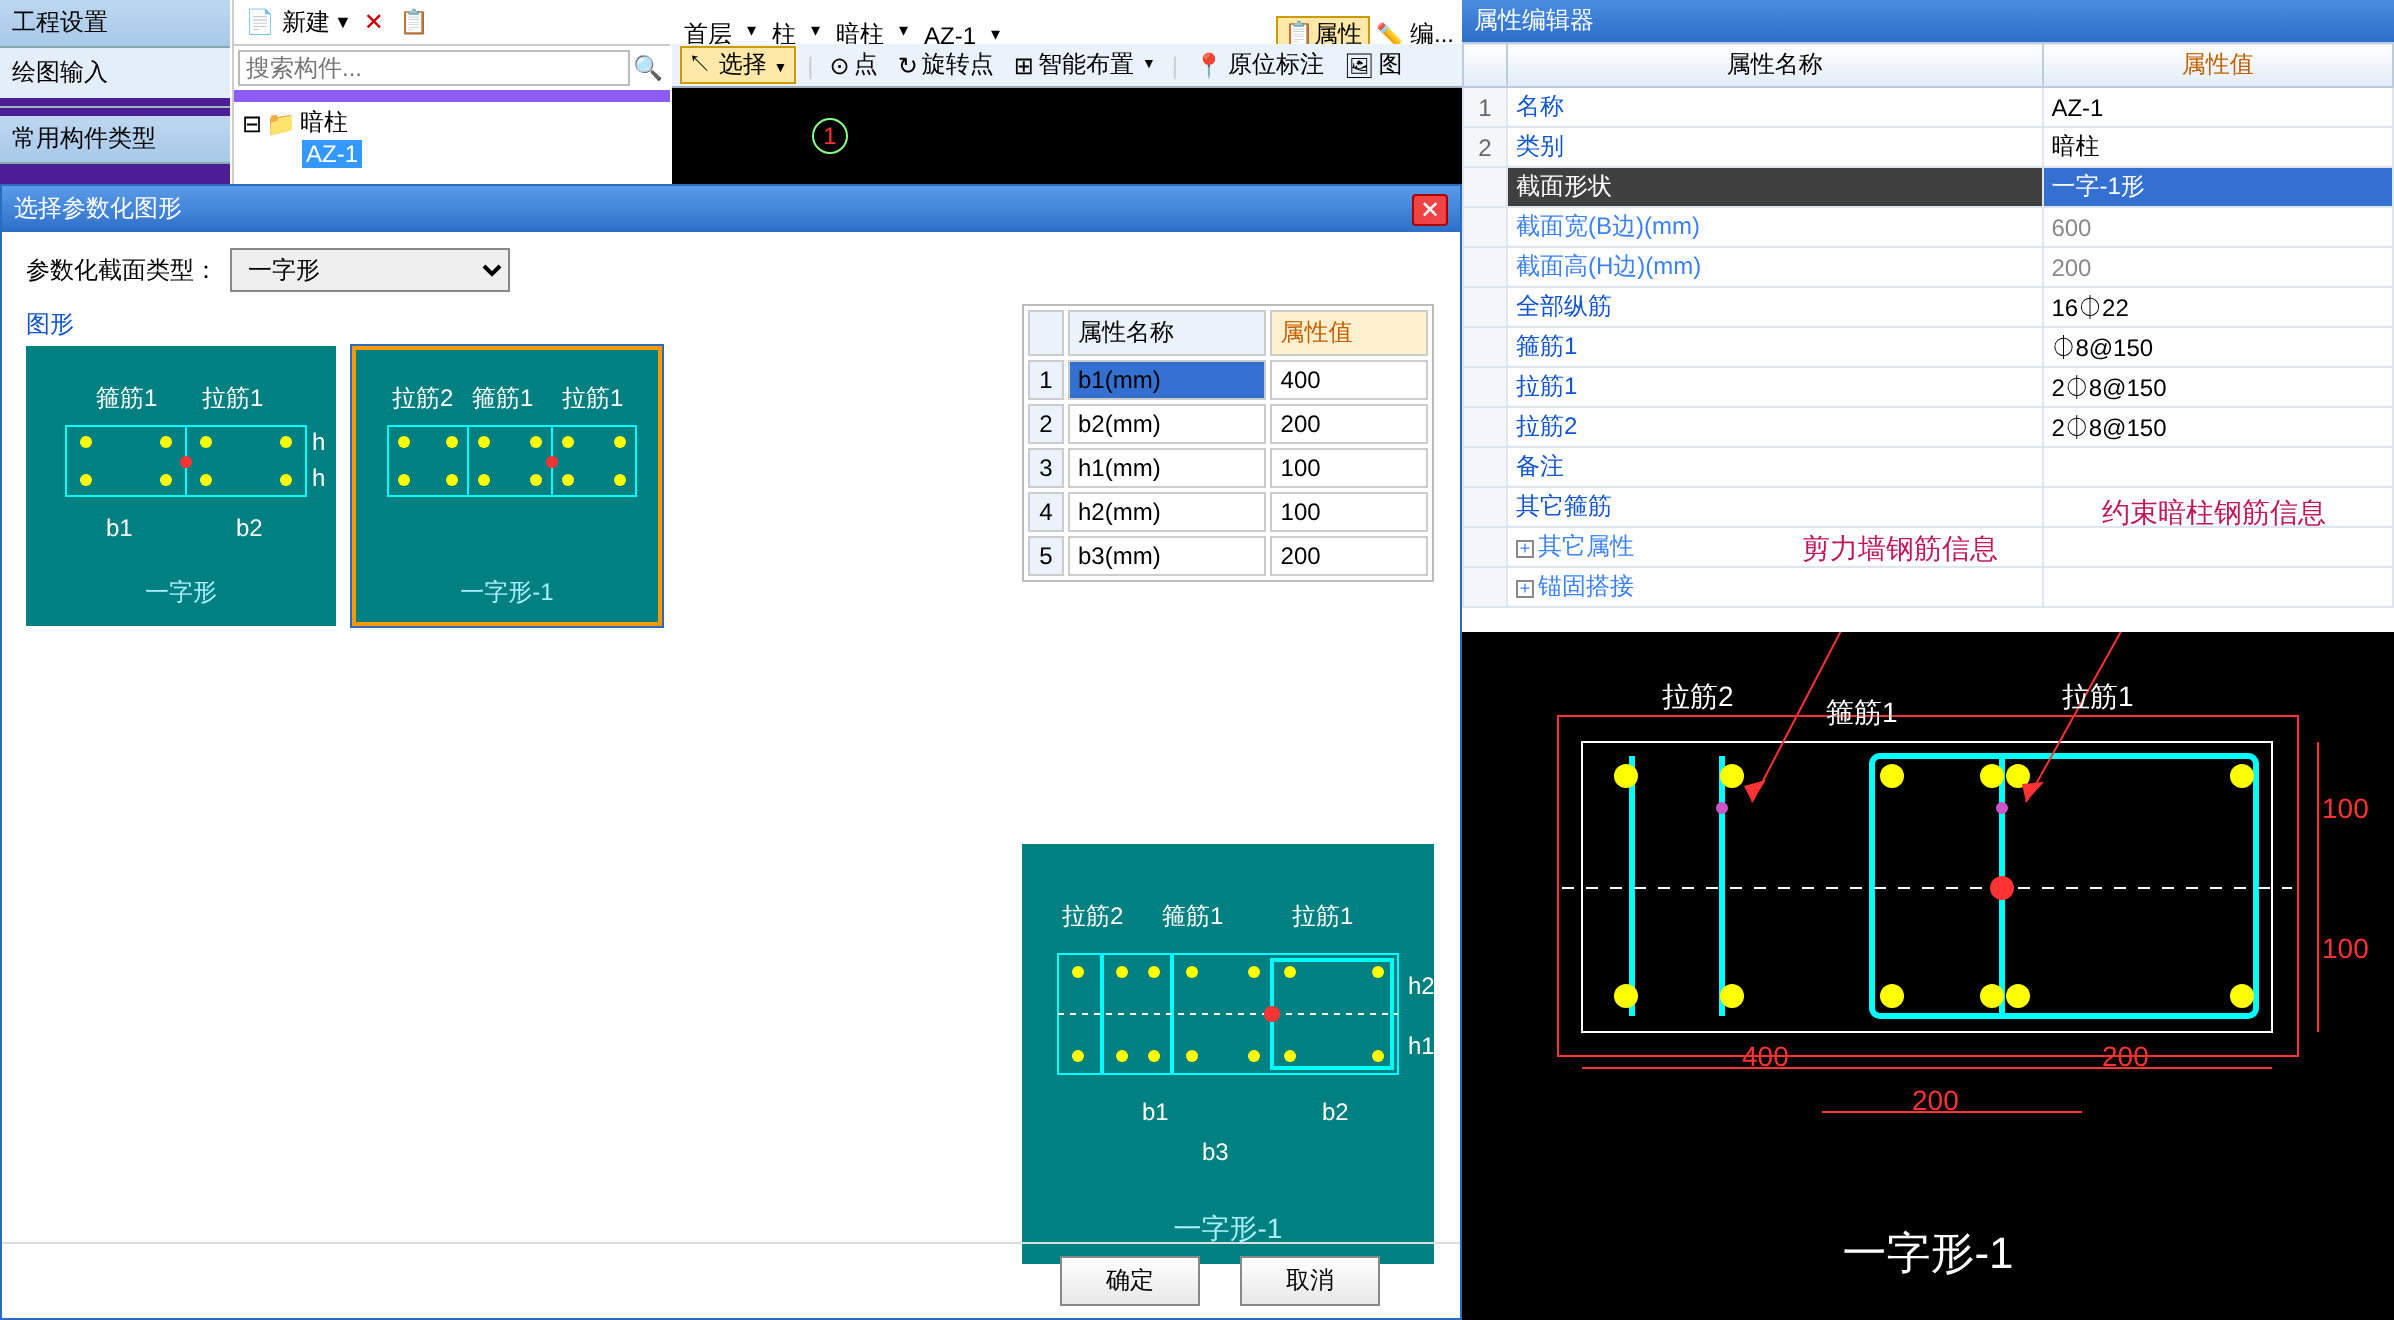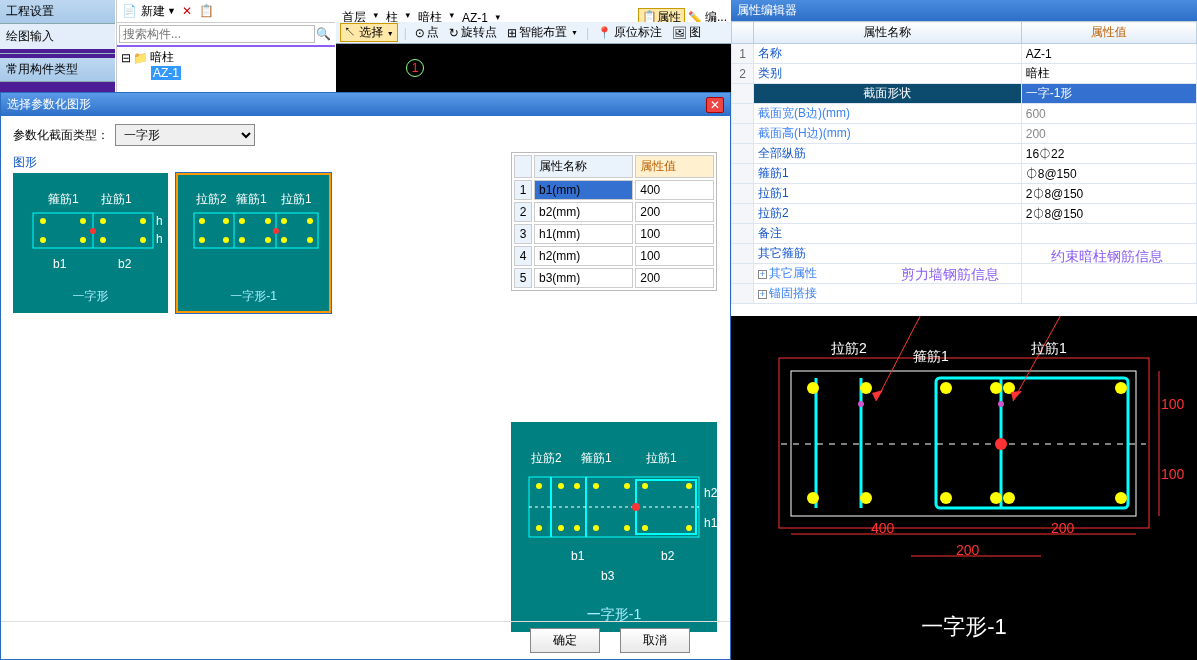--- a/index.html
+++ b/index.html
@@ -8,21 +8,21 @@
 
 .left-panel { position: absolute; left: 0; top: 0; width: 115px; height: 92px; background: #4c1d95; }
 .lp-header { background: linear-gradient(#bdd7f0,#a8c9ea); padding: 3px 6px; border-bottom: 1px solid #8aa; }
 .lp-body { background: #e3eefa; padding: 4px 6px; }
 .lp-divider { height: 1px; background: #9bb; margin: 4px 0; }
 
 
 .mid-panel { position: absolute; left: 116px; top: 0; width: 219px; height: 92px; background: #fff; border-left: 1px solid #ccc; }
 .mid-toolbar { display: flex; align-items: center; gap: 2px; padding: 2px 4px; border-bottom: 1px solid #ccc; }
 .icon-btn { width: 18px; height: 18px; display: inline-flex; align-items: center; justify-content: center; cursor: pointer; }
-.search-row { display: flex; align-items: center; padding: 2px; border-bottom: 2px solid #8b5cf6; }
+.search-row { display: flex; align-items: center; padding: 2px; border-bottom: 6px solid #8b5cf6; }
 .search-input { flex: 1; border: 1px solid #bbb; padding: 1px 3px; color: #888; }
 .tree { padding: 2px 4px; }
 .tree-row { display: flex; align-items: center; gap: 2px; white-space: nowrap; }
 .tree-sel { background: #39f; color: #fff; padding: 0 2px; }
 
 
 .top-drops { position: absolute; left: 336px; top: 0; width: 395px; height: 36px; display: flex; align-items: center; gap: 1px; padding: 16px 2px; border-bottom: 1px solid #ccc; background: #fff; }
 .combo { border: 1px solid transparent; padding: 1px 14px 1px 3px; position: relative; cursor: pointer; }
 .combo::after { content: "▾"; position: absolute; right: 2px; top: 2px; font-size: 9px; color: #000; }
 .top-toolbar2 { position: absolute; left: 336px; top: 22px; right: 732px; width: 395px; height: 22px; display: flex; align-items: center; gap: 6px; padding: 1px 4px; background: #eaf2fb; border-bottom: 1px solid #9ab; }
@@ -63,28 +63,28 @@
 
 
 .prop-editor { position: absolute; left: 731px; top: 0; width: 466px; height: 660px; background: #fff; }
 .pe-title { background: linear-gradient(#4a8cde,#2d6fc8); color: #fff; padding: 2px 6px; }
 .pe-table { width: 100%; border-collapse: collapse; }
 .pe-table th { background: linear-gradient(#fff,#e2ecf8); border: 1px solid #bcd; padding: 2px 4px; font-weight: normal; text-align: center; }
 .pe-table th.valcol { color: #c06000; }
 .pe-table td { border: 1px solid #dde6f0; padding: 1px 4px; }
 .pe-table td.name { color: #15c; }
 .pe-table td.name.disabled { color: #3b82f6; }
-.pe-table tr.selrow td.name { background: #0c4a6e; color: #fff; text-align: center; }
+.pe-table tr.selrow td.name { background: #404040; color: #fff; }
 .pe-table tr.selrow td.val { background: #3470d0; color: #fff; }
 .pe-rowhdr { background: #f4f6fa; width: 22px; text-align: center; color: #666; }
 .exp { background: #fff; border: 1px solid #888; width: 9px; height: 9px; display: inline-block; text-align: center; line-height: 7px; font-size: 9px; margin-right: 2px; }
 
 
 .cad-big { position: absolute; left: 731px; top: 316px; width: 466px; height: 344px; background: #000; }
-.annot { position: absolute; color: #8b5cf6; font-size: 14px; }
+.annot { position: absolute; color: #be185d; font-size: 14px; }
 
 .dim-text { position: absolute; color: #f33; font-size: 14px; }
 .label-white { position: absolute; color: #fff; font-size: 14px; }
 .big-caption { position: absolute; color: #fff; font-size: 22px; bottom: 18px; width: 100%; text-align: center; }
 
 
 .thumb svg { position: absolute; left: 8px; top: 8px; }
 
 .arrow-down::after { content: "▼"; font-size: 7px; margin-left: 2px; }
 </style>

